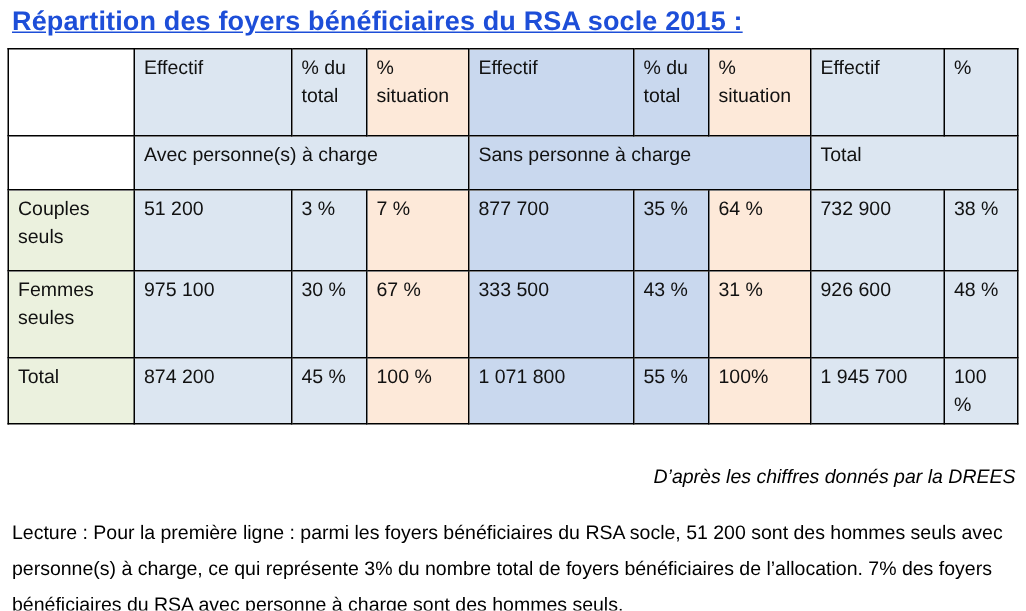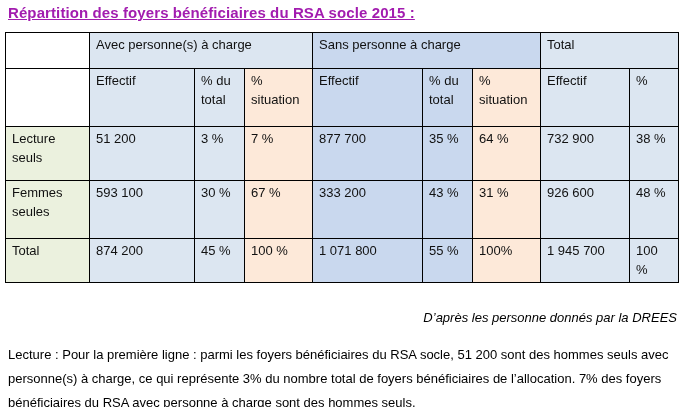--- a/index.html
+++ b/index.html
@@ -6,22 +6,22 @@
   body{
     width:684px;height:407px;background:#ffffff;
     font-family:"Liberation Sans", sans-serif;
     color:#1a1a1a;position:relative;overflow:hidden;
   }
   .page{position:absolute;inset:0;}
 
   
   .title{
     position:absolute;left:8px;top:4px;
-    font-size:15px;font-weight:bold;text-decoration:underline;
-    color:#a21caf;letter-spacing:0.1px;
+    font-size:18px;font-weight:bold;text-decoration:underline;
+    color:#1d4ed8;letter-spacing:0.1px;
   }
 
   
   table.rsa{
     position:absolute;left:5px;top:32px;
     border-collapse:collapse;table-layout:fixed;
     font-size:13px;color:#111;
   }
   table.rsa td, table.rsa th{
     border:1px solid #000;
@@ -70,57 +70,57 @@
         <col style="width:50px">
         <col style="width:68px">
       <col style="width:110px">
         <col style="width:50px">
         <col style="width:68px">
         <col style="width:89px">
         <col style="width:49px">
     </colgroup>
 
     <tbody>
-        <tr style="height:36px">
-      <td class="blank"></td>
-      <th class="group bg-lb" colspan="3">Avec personne(s) à charge</th>
-      <th class="group bg-db" colspan="3">Sans personne à charge</th>
-      <th class="group bg-lb" colspan="2">Total</th>
-    </tr>
-
-    <tr style="height:58px">
+        <tr style="height:58px">
       <td class="blank"></td>
       <th class="bg-lb">Effectif</th>
       <th class="bg-lb">% du total</th>
       <th class="bg-pe">% situation</th>
       <th class="bg-db">Effectif</th>
       <th class="bg-db bold">% du total</th>
       <th class="bg-pe">% situation</th>
       <th class="bg-lb">Effectif</th>
       <th class="bg-lb bold">%</th>
     </tr>
 
+    <tr style="height:36px">
+      <td class="blank"></td>
+      <th class="group bg-lb" colspan="3">Avec personne(s) à charge</th>
+      <th class="group bg-db" colspan="3">Sans personne à charge</th>
+      <th class="group bg-lb" colspan="2">Total</th>
+    </tr>
+
     <tr style="height:54px">
-      <th class="rowlabel bg-gr">Lecture seuls</th>
+      <th class="rowlabel bg-gr">Couples seuls</th>
       <td class="num bg-lb">51 200</td>
       <td class="num bg-lb bold">3 %</td>
       <td class="num bg-pe">7 %</td>
       <td class="num bg-db">877 700</td>
       <td class="num bg-db bold">35 %</td>
       <td class="num bg-pe">64 %</td>
       <td class="num bg-lb">732 900</td>
       <td class="num bg-lb bold">38 %</td>
     </tr>
 
     <tr style="height:58px">
       <th class="rowlabel bg-gr">Femmes seules</th>
-      <td class="num bg-lb">593 100</td>
+      <td class="num bg-lb">975 100</td>
       <td class="num bg-lb bold">30 %</td>
       <td class="num bg-pe">67 %</td>
-      <td class="num bg-db">333 200</td>
+      <td class="num bg-db">333 500</td>
       <td class="num bg-db bold">43 %</td>
       <td class="num bg-pe">31 %</td>
       <td class="num bg-lb">926 600</td>
       <td class="num bg-lb bold">48 %</td>
     </tr>
 
 
     <tr style="height:32px">
       <th class="rowlabel bg-gr">Total</th>
       <td class="num bg-lb">874 200</td>
@@ -128,19 +128,19 @@
       <td class="num bg-pe">100 %</td>
       <td class="num bg-db">1 071 800</td>
       <td class="num bg-db bold">55 %</td>
       <td class="num bg-pe">100%</td>
       <td class="num bg-lb">1 945 700</td>
       <td class="num bg-lb bold">100 %</td>
     </tr>
   </tbody>
     </table>
 
-  <div class="source">D’après les personne donnés par la DREES</div>
+  <div class="source">D’après les chiffres donnés par la DREES</div>
 
   <div class="lecture">
     <span class="lead">Lecture</span><span> : Pour la première ligne : parmi les foyers bénéficiaires du RSA socle, 51 200 sont des hommes seuls avec personne(s) à charge, ce qui représente 3% du nombre total de foyers bénéficiaires de l’allocation. 7% des foyers bénéficiaires du RSA avec personne à charge sont des hommes seuls.</span>
   </div>
 
 </div>
 
 </body></html>

